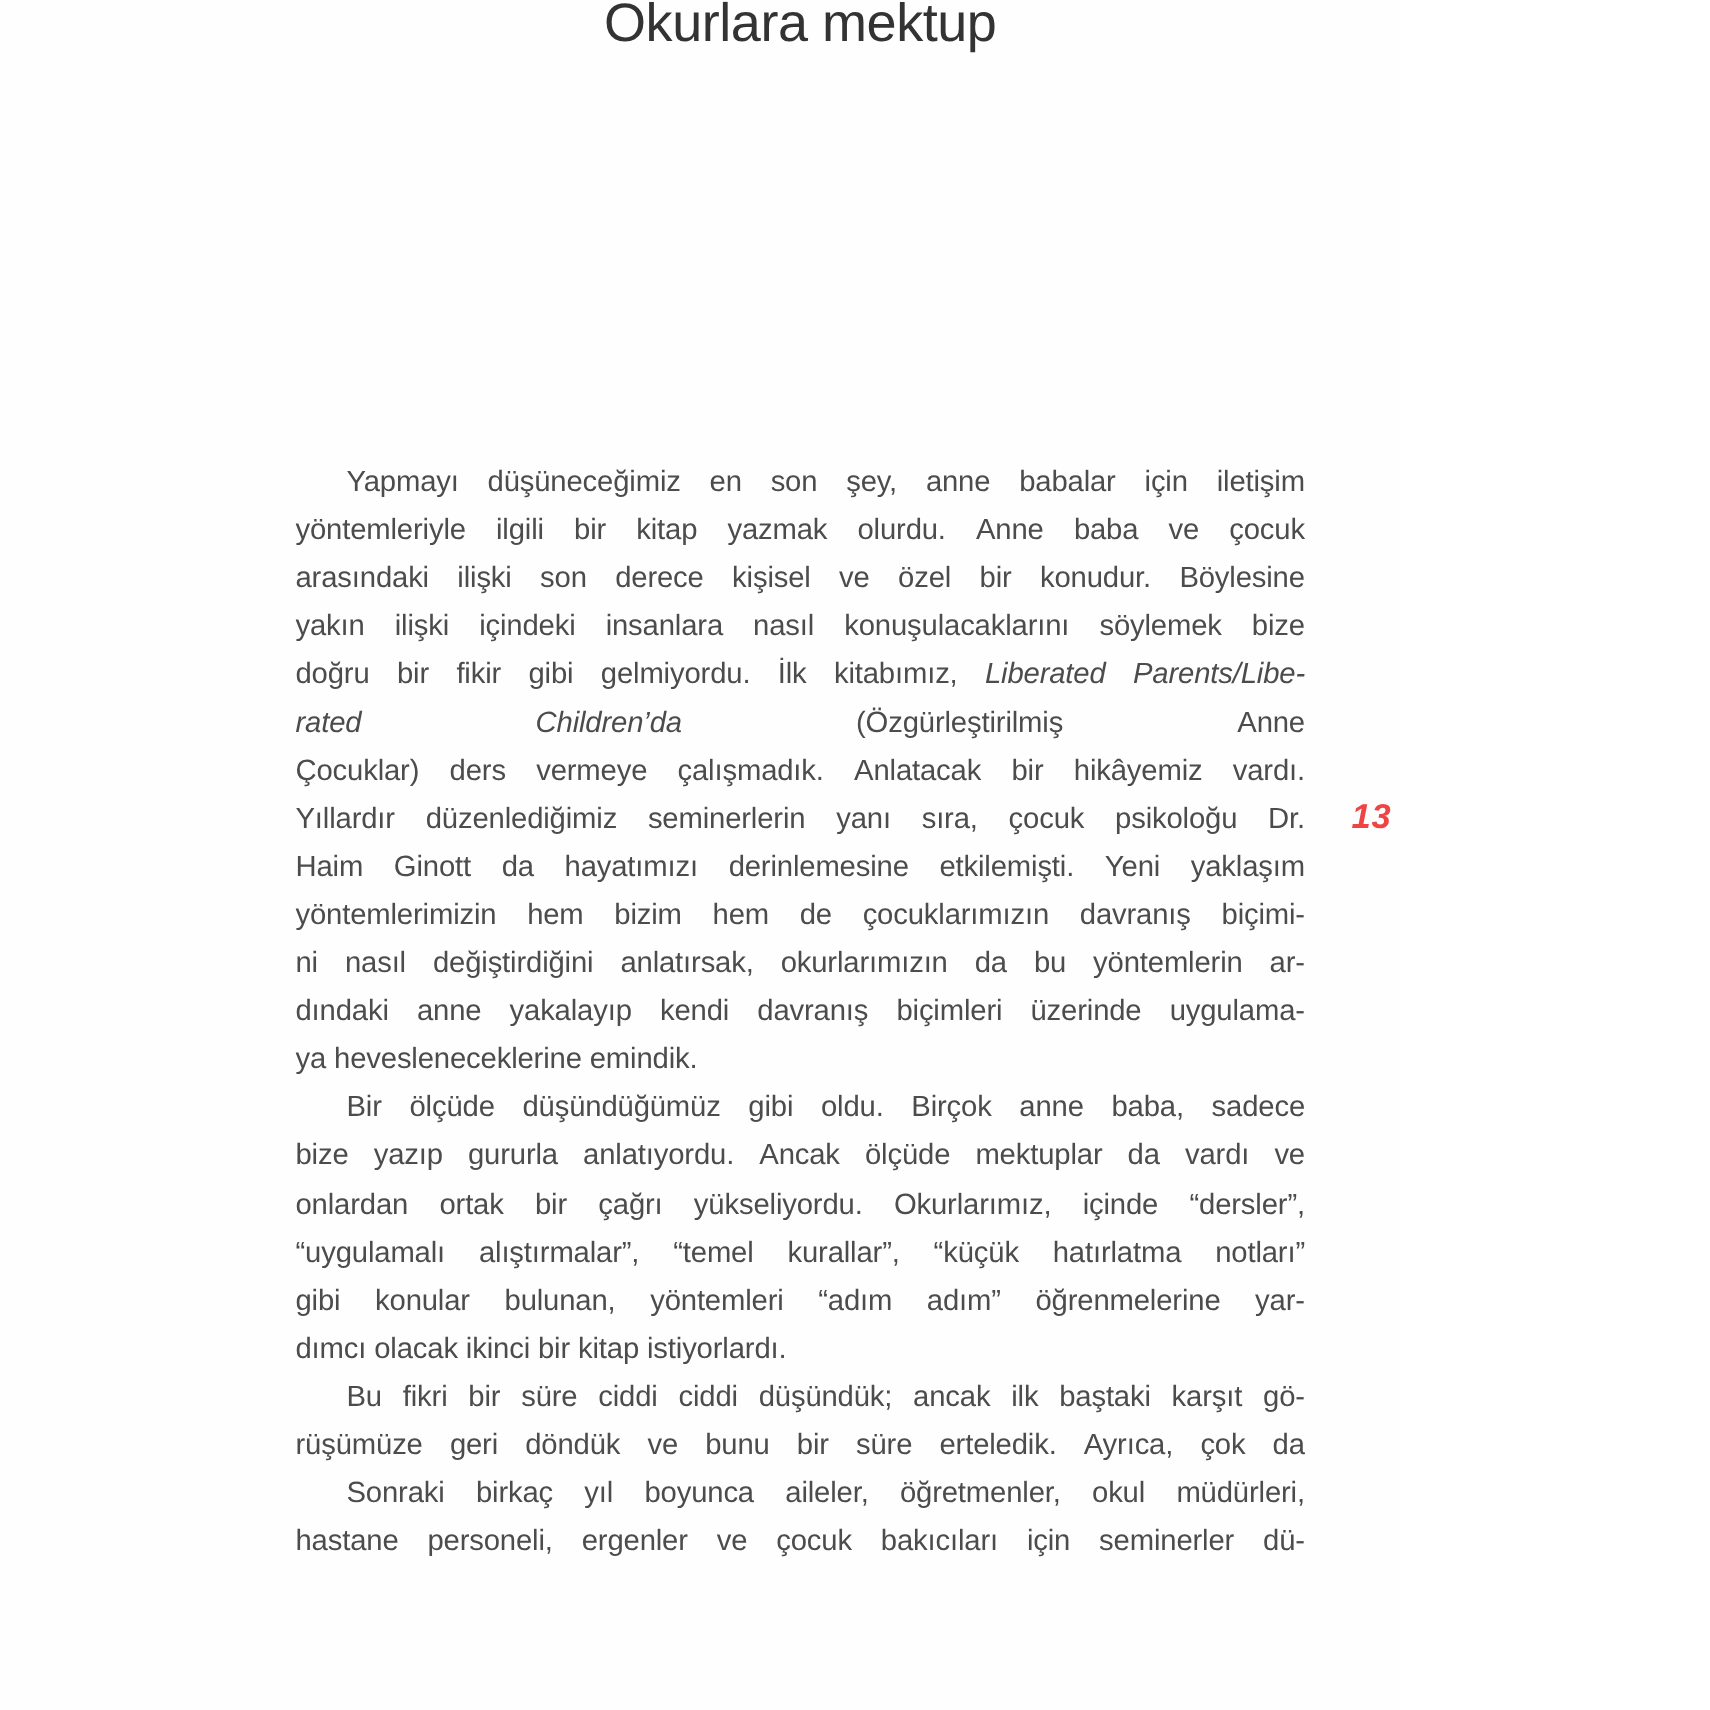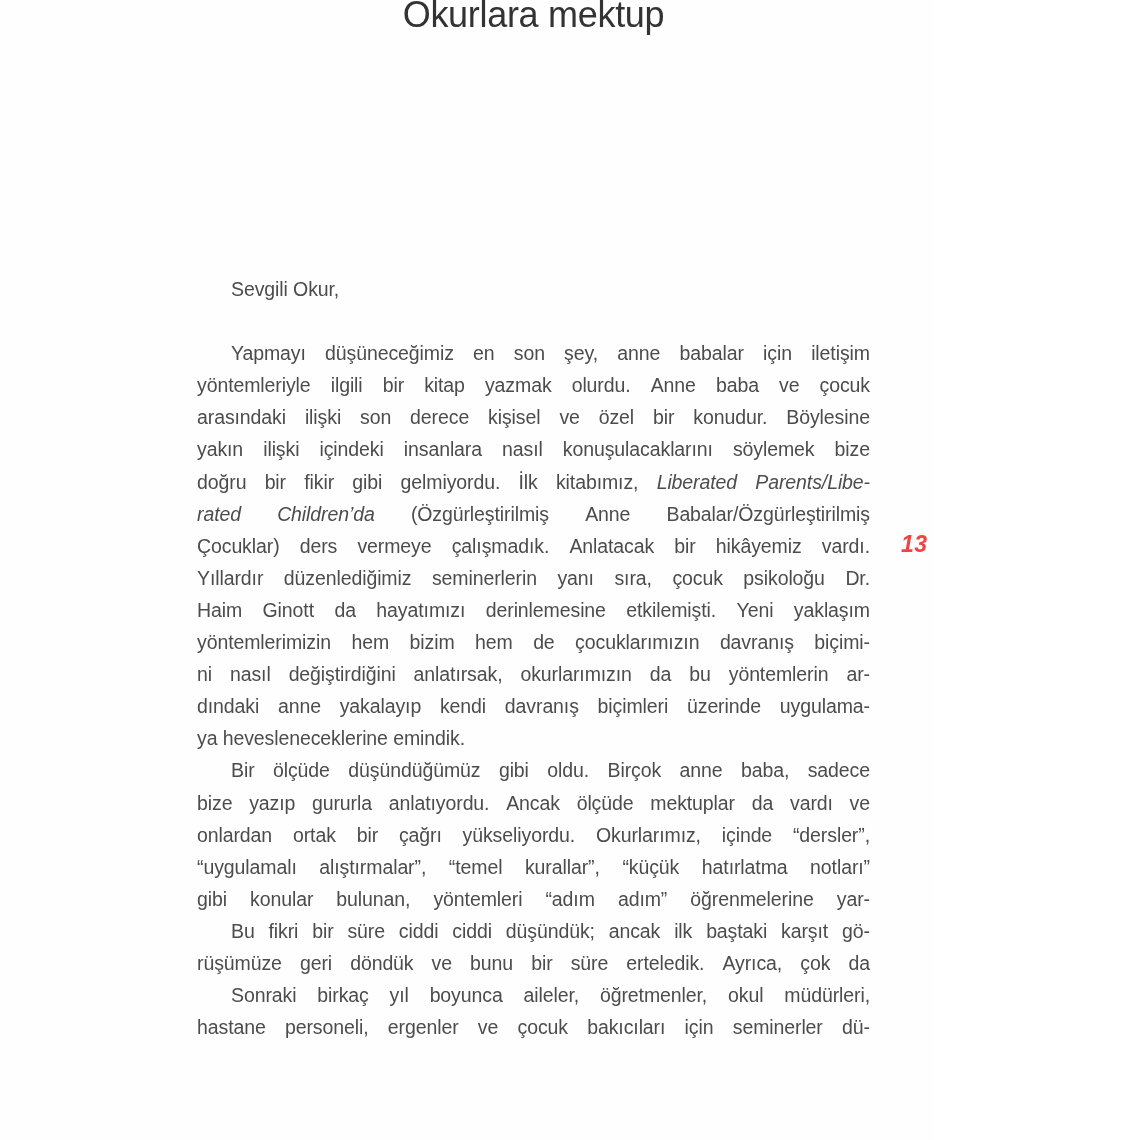--- a/index.html
+++ b/index.html
@@ -62,21 +62,20 @@
     letter-spacing: 0.5px;
   }
 </style>
 </head>
 <body>
 
 <div class="page">
   <div class="doc-title">Okurlara mektup</div>
 
   <div class="body-text">
-      <div class="line ind"><span>Sevgili Okur,</span></div>
       <div class="line"></div>
       <div class="line ind just">
         <span>Yapmayı</span>
         <span>düşüneceğimiz</span>
         <span>en</span>
         <span>son</span>
         <span>şey,</span>
         <span>anne</span>
         <span>babalar</span>
         <span>için</span>
@@ -125,21 +124,20 @@
         <span>İlk</span>
         <span>kitabımız,</span>
         <span class="it">Liberated</span>
         <span class="it">Parents/Libe-</span>
       </div>
       <div class="line just">
         <span class="it">rated</span>
         <span class="it">Children’da</span>
         <span>(Özgürleştirilmiş</span>
         <span>Anne</span>
-        <span>Babalar/Özgürleştirilmiş</span>
       </div>
       <div class="line just">
         <span>Çocuklar)</span>
         <span>ders</span>
         <span>vermeye</span>
         <span>çalışmadık.</span>
         <span>Anlatacak</span>
         <span>bir</span>
         <span>hikâyemiz</span>
         <span>vardı.</span>
@@ -241,20 +239,21 @@
       <div class="line just">
         <span>gibi</span>
         <span>konular</span>
         <span>bulunan,</span>
         <span>yöntemleri</span>
         <span>“adım</span>
         <span>adım”</span>
         <span>öğrenmelerine</span>
         <span>yar-</span>
       </div>
+      <div class="line"><span>dımcı olacak ikinci bir kitap istiyorlardı.</span></div>
       <div class="line ind just">
         <span>Bu</span>
         <span>fikri</span>
         <span>bir</span>
         <span>süre</span>
         <span>ciddi</span>
         <span>ciddi</span>
         <span>düşündük;</span>
         <span>ancak</span>
         <span>ilk</span>

